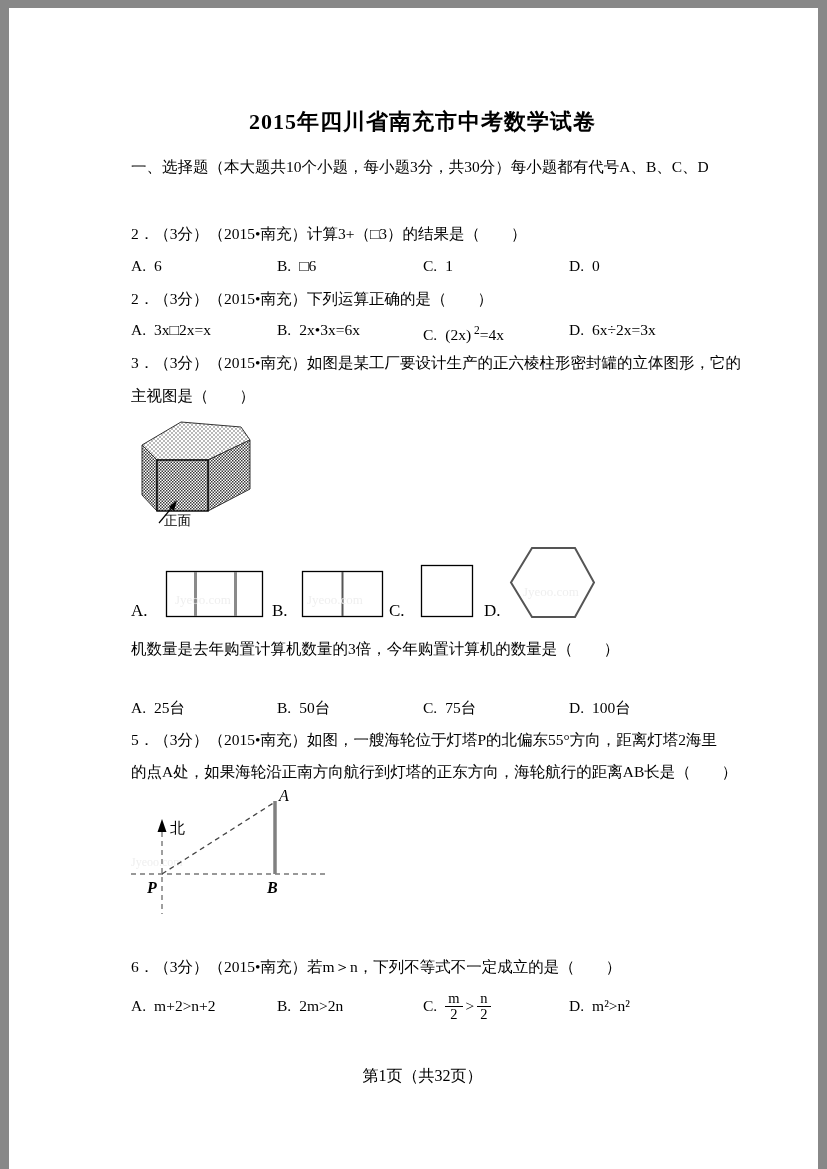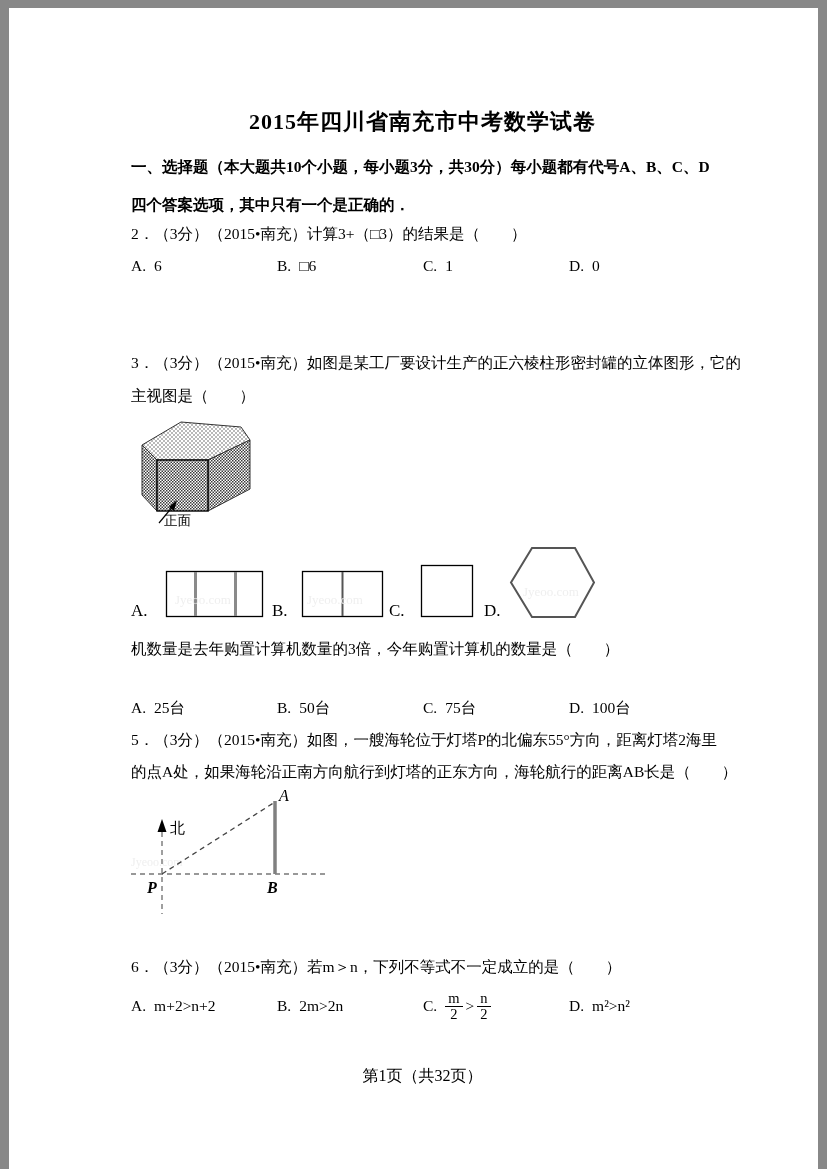--- a/index.html
+++ b/index.html
@@ -5,21 +5,21 @@
   html,body{margin:0;padding:0;background:#888;}
   .page{
     position:relative;width:809px;height:1169px;margin:8px auto;
     background:#ffffff;color:#000;
     font-family:"Liberation Serif","DejaVu Serif",serif;
     font-size:15.5px;line-height:20px;overflow:hidden;
   }
   .abs{position:absolute;white-space:nowrap;}
   .title{top:101px;left:0;width:827px;text-align:center;
          font-size:22px;line-height:26px;font-weight:bold;letter-spacing:1px;}
-  .bold{font-weight:bold;}
+  .bold{font-weight:normal;}
   .line{left:122px;}
   .optrow{
     position:absolute;left:122px;width:585px;
     display:grid;grid-template-columns:146px 146px 146px 147px;
   }
   .opt .lab{margin-right:8px;}
   .sup{vertical-align:6px;font-size:11.5px;margin-left:3px;}
   .vcenter{align-items:center;height:40px;}
   .vcenter .opt{display:flex;align-items:center;}
   .frac{display:inline-flex;flex-direction:column;align-items:center;
@@ -31,30 +31,36 @@
   svg text{font-family:"Liberation Serif","DejaVu Serif",serif;}
 </style>
 </head>
 <body>
 
 <div class="page">
 
   <div class="abs title">2015年四川省南充市中考数学试卷</div>
 
   <div class="abs line bold" style="top:149px">一、选择题（本大题共10个小题，每小题3分，共30分）每小题都有代号A、B、C、D</div>
-  <div class="abs line bold" style="top:187px">四个答案选项，其中只有一个是正确的．</div>
 
   <div class="abs line" style="top:216px">2．（3分）（2015•南充）计算3+（□3）的结果是（　　）</div>
   <div class="optrow" style="top:248px">
     <span class="opt"><span class="lab">A.</span><span>6</span></span>
     <span class="opt"><span class="lab">B.</span><span>□6</span></span>
     <span class="opt"><span class="lab">C.</span><span>1</span></span>
     <span class="opt"><span class="lab">D.</span><span>0</span></span>
   </div>
 
+  <div class="abs line" style="top:281px">2．（3分）（2015•南充）下列运算正确的是（　　）</div>
+  <div class="optrow" style="top:312px">
+    <span class="opt"><span class="lab">A.</span><span>3x□2x=x</span></span>
+    <span class="opt"><span class="lab">B.</span><span>2x•3x=6x</span></span>
+    <span class="opt"><span class="lab">C.</span><span>(2x)</span><span class="sup">2</span><span>=4x</span></span>
+    <span class="opt"><span class="lab">D.</span><span>6x÷2x=3x</span></span>
+  </div>
 
   <div class="abs line" style="top:345px">3．（3分）（2015•南充）如图是某工厂要设计生产的正六棱柱形密封罐的立体图形，它的</div>
   <div class="abs line" style="top:378px">主视图是（　　）</div>
 
   <svg class="abs" style="top:410px;left:124px" width="152" height="118" viewBox="0 0 152 118">
     <defs>
       <pattern id="chkL" width="4" height="4" patternUnits="userSpaceOnUse">
         <rect width="4" height="4" fill="#ffffff"></rect>
         <rect width="2" height="2" fill="#b9b9b9"></rect>
         <rect x="2" y="2" width="2" height="2" fill="#b9b9b9"></rect>

